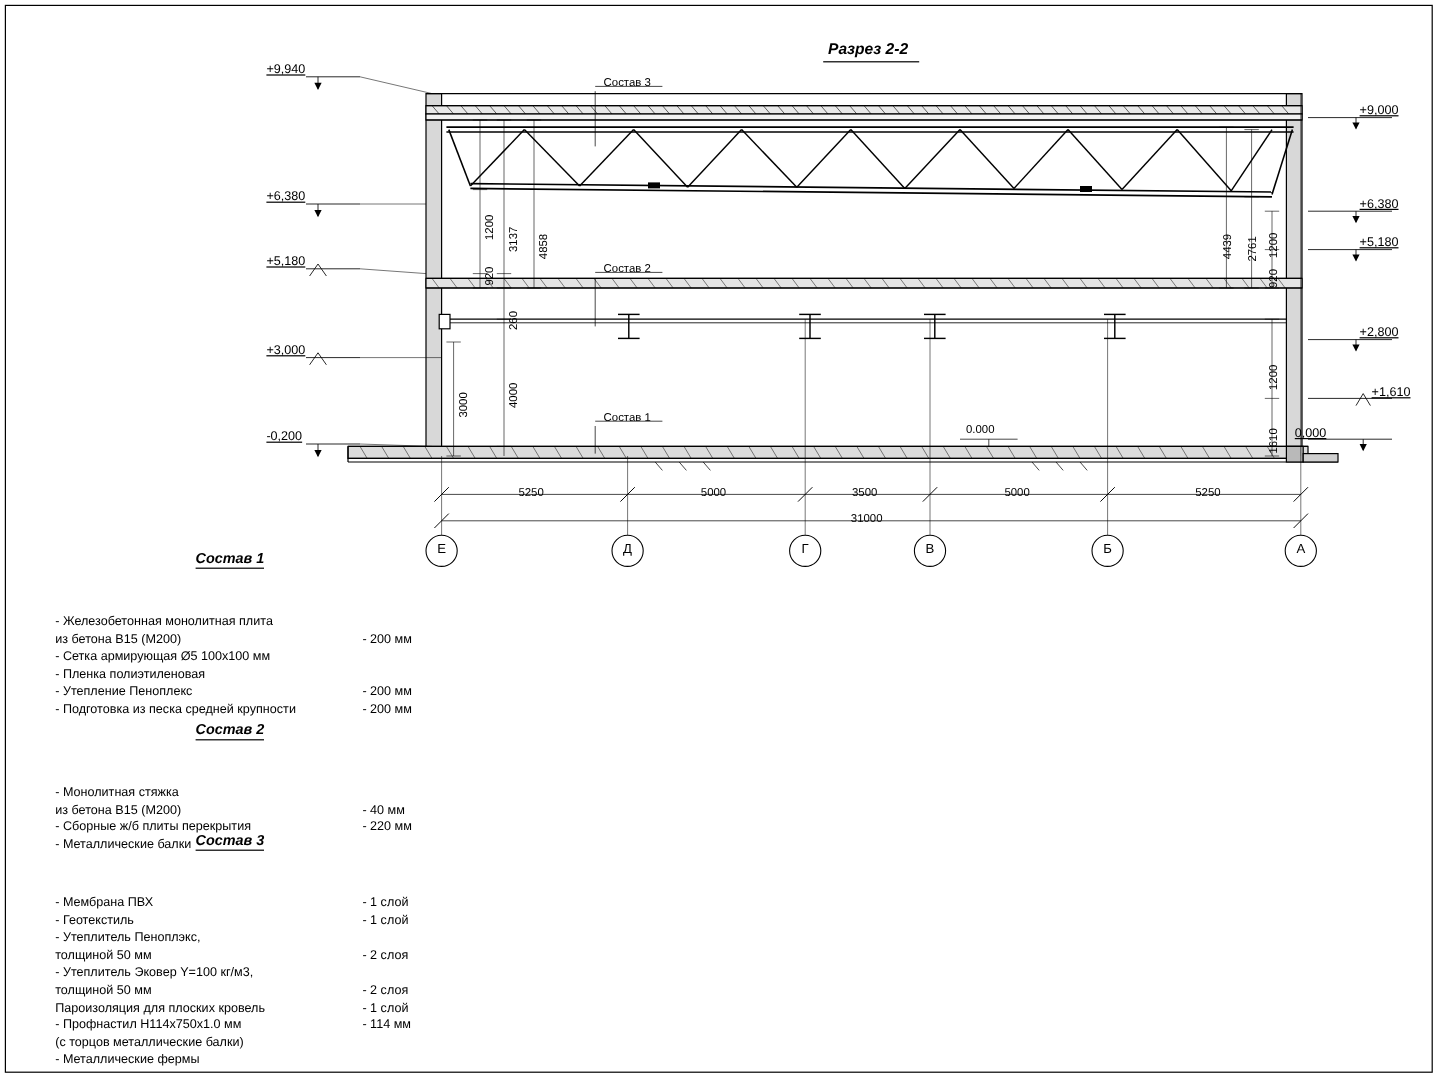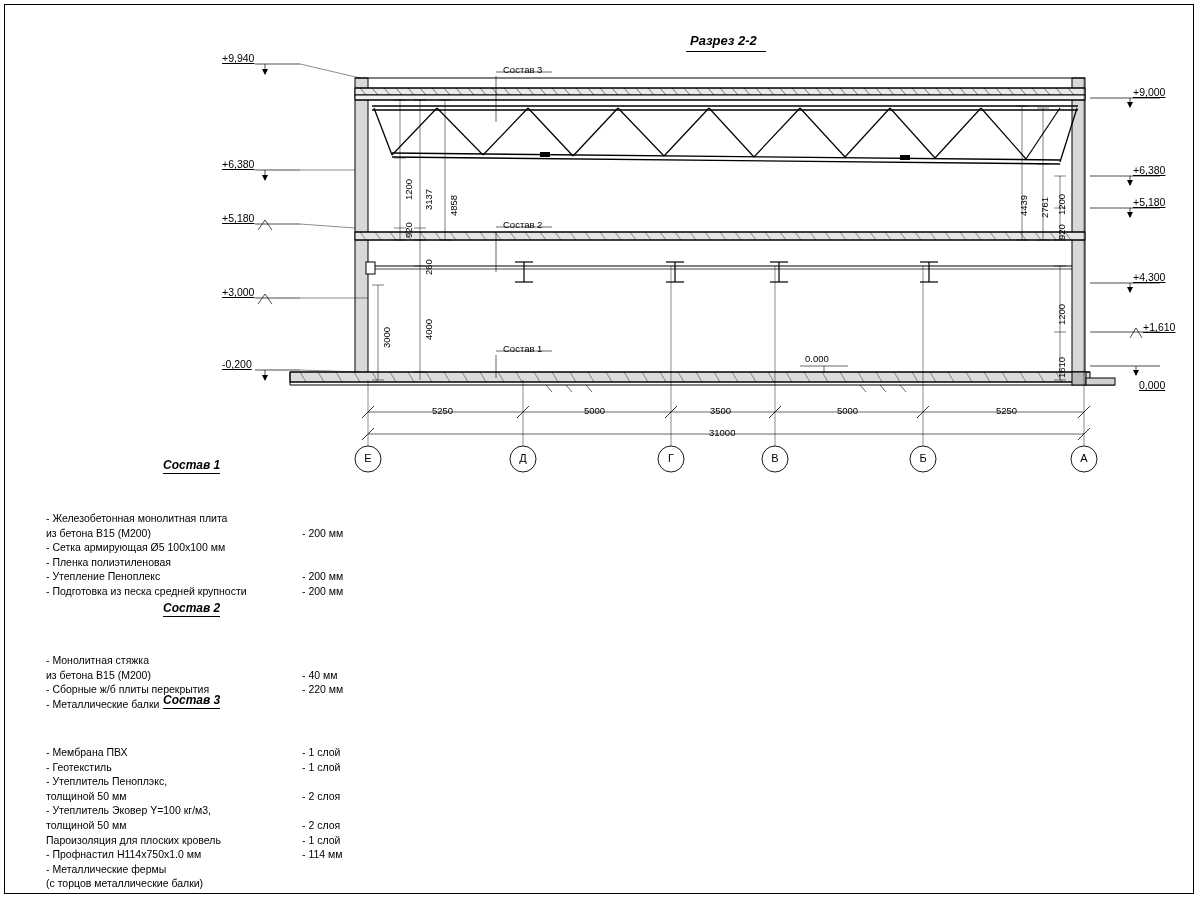--- a/index.html
+++ b/index.html
@@ -423,23 +423,23 @@
 
   <div class="lvl" style="left:222px;top:52px;">+9,940</div>
   <div class="lvl" style="left:222px;top:158px;">+6,380</div>
   <div class="lvl" style="left:222px;top:212px;">+5,180</div>
   <div class="lvl" style="left:222px;top:286px;">+3,000</div>
   <div class="lvl" style="left:222px;top:358px;">-0,200</div>
 
   <div class="lvl" style="left:1133px;top:86px;">+9,000</div>
   <div class="lvl" style="left:1133px;top:164px;">+6,380</div>
   <div class="lvl" style="left:1133px;top:196px;">+5,180</div>
-  <div class="lvl" style="left:1133px;top:271px;">+4,300</div>
+  <div class="lvl" style="left:1133px;top:271px;">+2,800</div>
   <div class="lvl" style="left:1143px;top:321px;">+1,610</div>
-  <div class="lvl" style="left:1139px;top:355px;margin-top:24px;">0,000</div>
+  <div class="lvl" style="left:1079px;top:355px;">0,000</div>
 
   <div class="dim" style="left:805px;top:353px;">0.000</div>
 
   <div class="dimv" style="left:403px;top:200px;">1200</div>
   <div class="dimv" style="left:403px;top:238px;">920</div>
   <div class="dimv" style="left:423px;top:210px;">3137</div>
   <div class="dimv" style="left:448px;top:216px;">4858</div>
   <div class="dimv" style="left:423px;top:275px;">260</div>
   <div class="dimv" style="left:423px;top:340px;">4000</div>
   <div class="dimv" style="left:381px;top:348px;">3000</div>
@@ -544,22 +544,22 @@
       </div>
     <div class="row">
         <span class="t">Пароизоляция для плоских кровель</span>
         <span class="v">- 1 слой</span>
       </div>
     <div class="row">
         <span class="t">- Профнастил Н114х750х1.0 мм</span>
         <span class="v">- 114 мм</span>
       </div>
     <div class="row">
+        <span class="t">  (с торцов металлические балки)</span>
+        <span class="v"></span>
+      </div>
+    <div class="row">
         <span class="t">- Металлические фермы</span>
         <span class="v"></span>
       </div>
-    <div class="row">
-        <span class="t">  (с торцов металлические балки)</span>
-        <span class="v"></span>
-      </div>
   </div>
 
 </div>
 
 </body></html>

